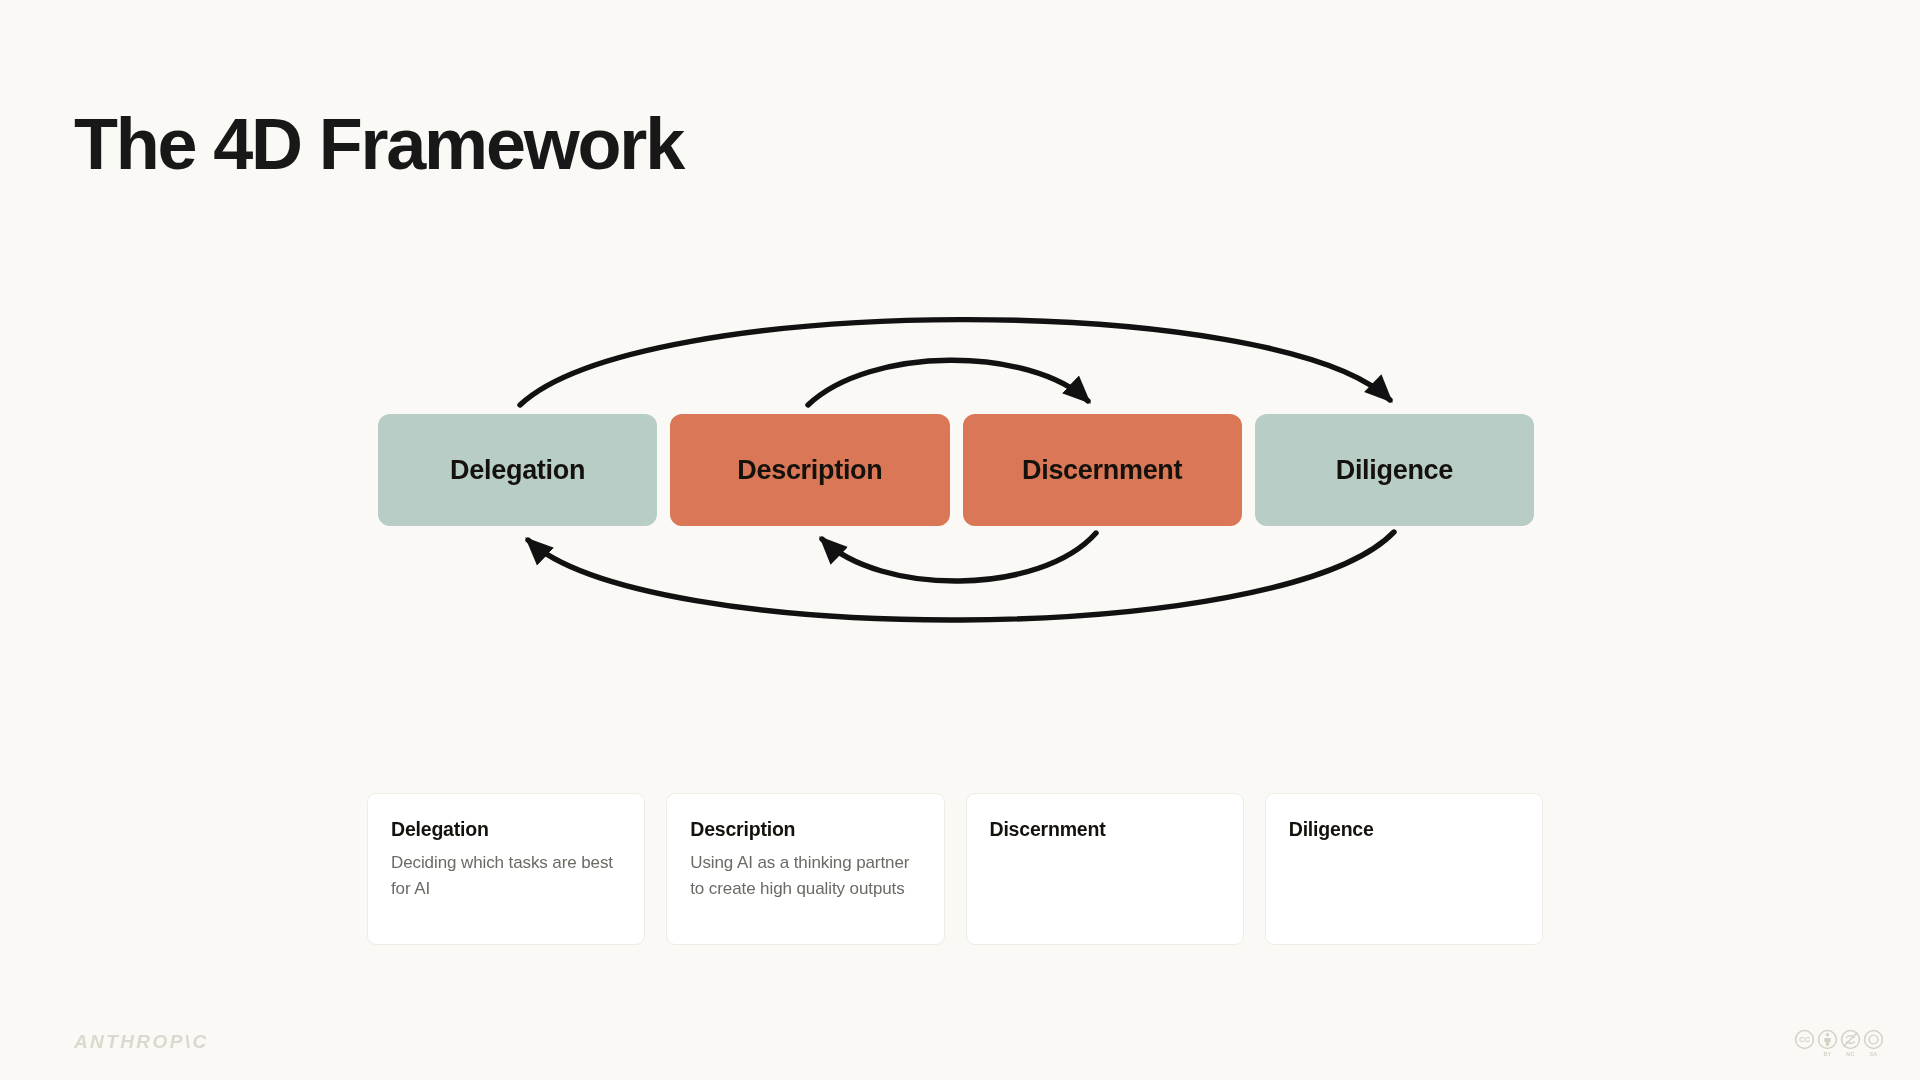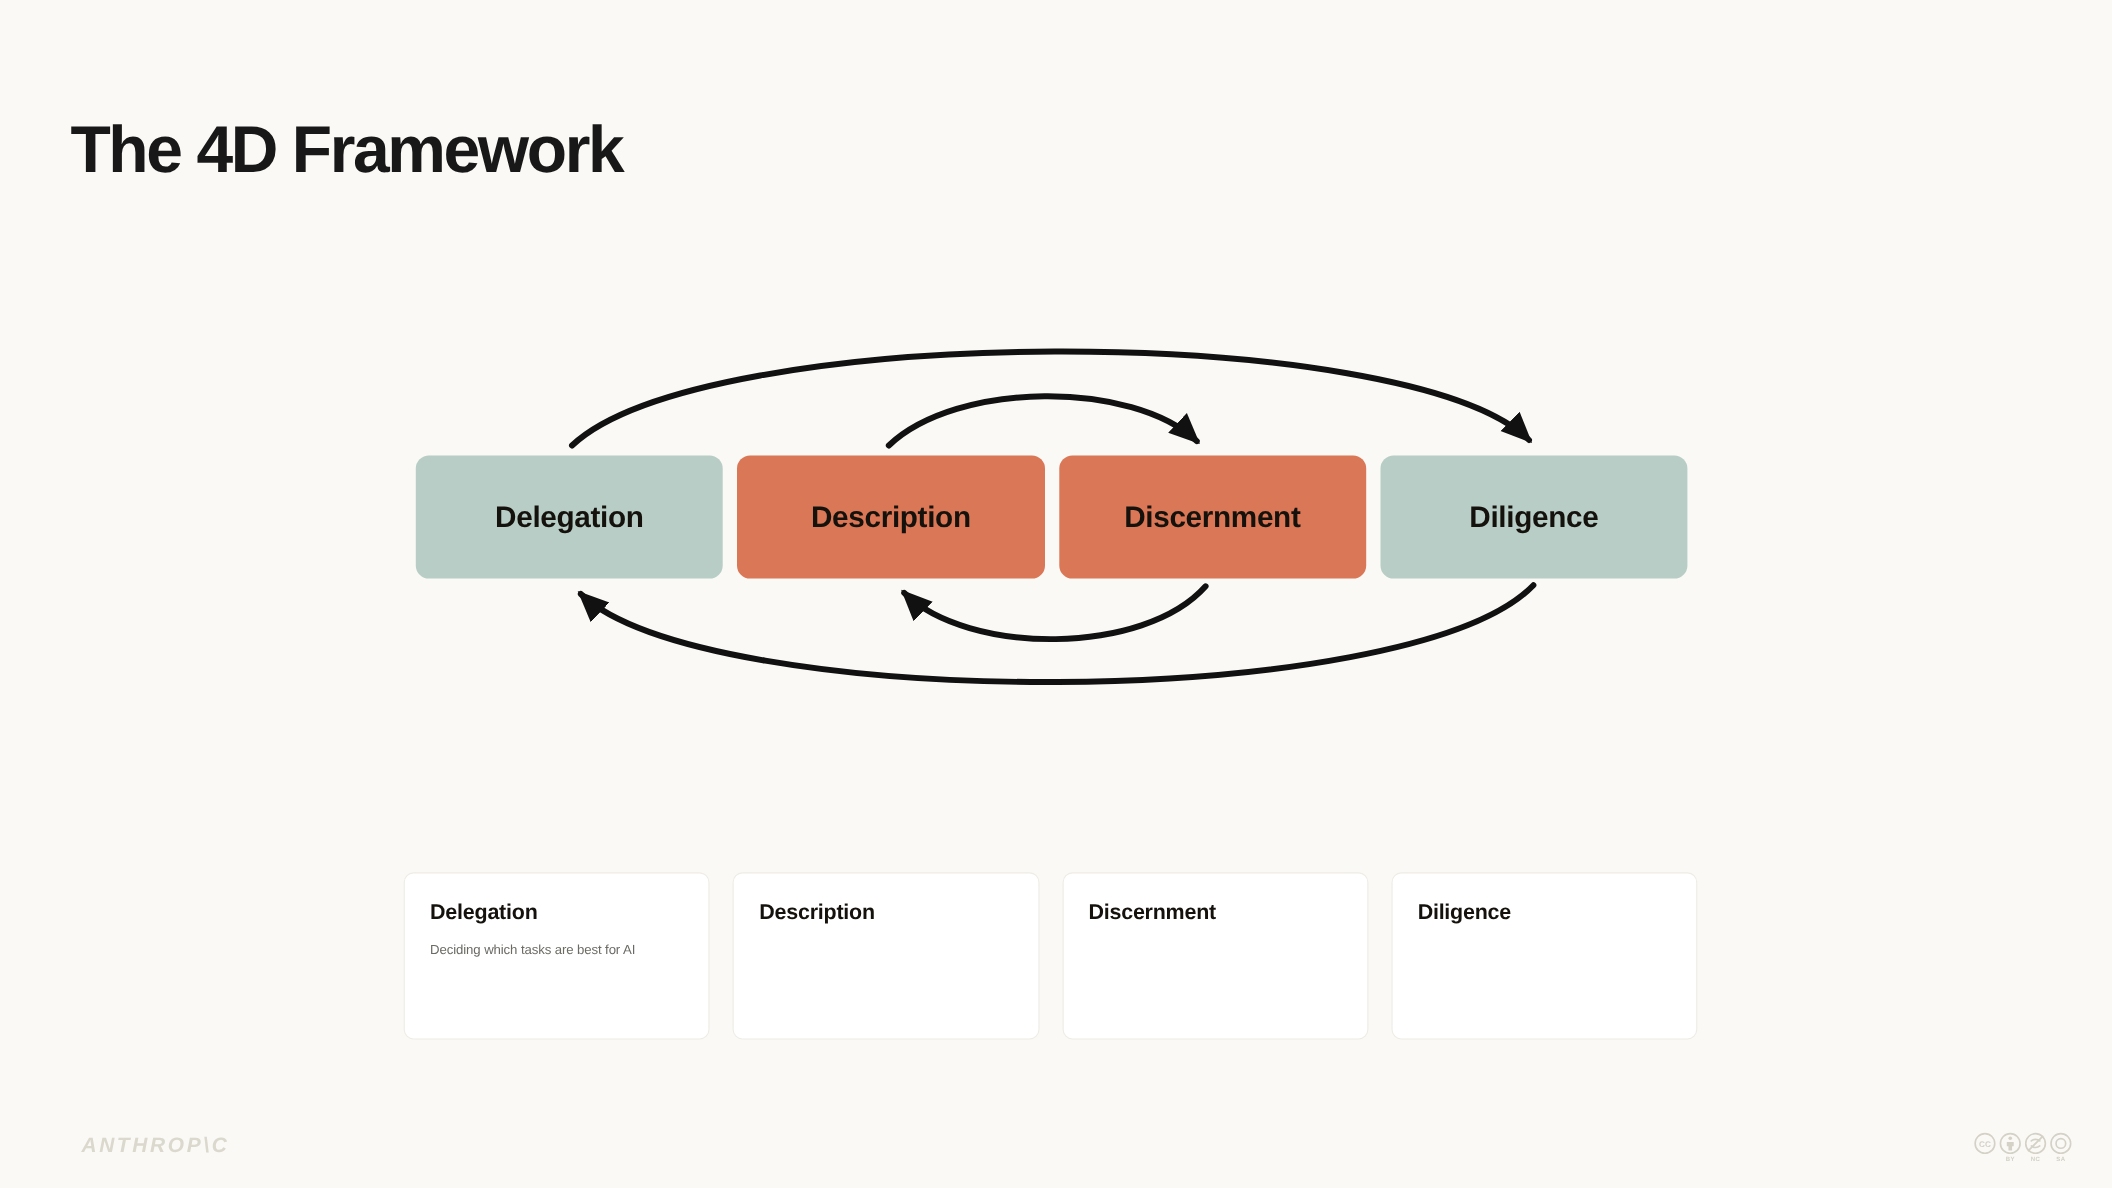--- a/index.html
+++ b/index.html
@@ -12,23 +12,23 @@
     background: #faf9f5;
     font-family: "Liberation Sans", sans-serif;
     overflow: hidden;
     position: relative;
     -webkit-font-smoothing: antialiased;
   }
 
   
   .page-title {
     position: absolute;
-    left: 64px;
+    left: 74px;
     top: 48px;
-    font-size: 60px;
+    font-size: 72px;
     line-height: 96px;
     font-weight: 700;
     letter-spacing: -2.2px;
     color: #181818;
     white-space: nowrap;
   }
 
   
   .cycle-area {
     position: absolute;
@@ -88,21 +88,21 @@
     box-sizing: border-box;
   }
   .card-title {
     font-size: 19.5px;
     font-weight: 700;
     color: #15120d;
     letter-spacing: -0.2px;
     margin-bottom: 9px;
   }
   .card-desc {
-    font-size: 12px;
+    font-size: 17px;
     line-height: 26px;
     color: #6b6a64;
     letter-spacing: -0.1px;
   }
 
   
   .brand-mark {
     position: absolute;
     left: 74px;
     top: 1031px;
@@ -178,20 +178,21 @@
 
 <div class="cards-row">
 
   <div class="detail-card">
     <div class="card-title">Delegation</div>
     <div class="card-desc">Deciding which tasks are best for AI</div>
   </div>
 
   <div class="detail-card">
     <div class="card-title">Description</div>
+    <div class="card-desc">Using AI as a thinking partner to create high quality outputs</div>
   </div>
 
   <div class="detail-card">
     <div class="card-title">Discernment</div>
   </div>
 
   <div class="detail-card">
     <div class="card-title">Diligence</div>
   </div>
 </div>

